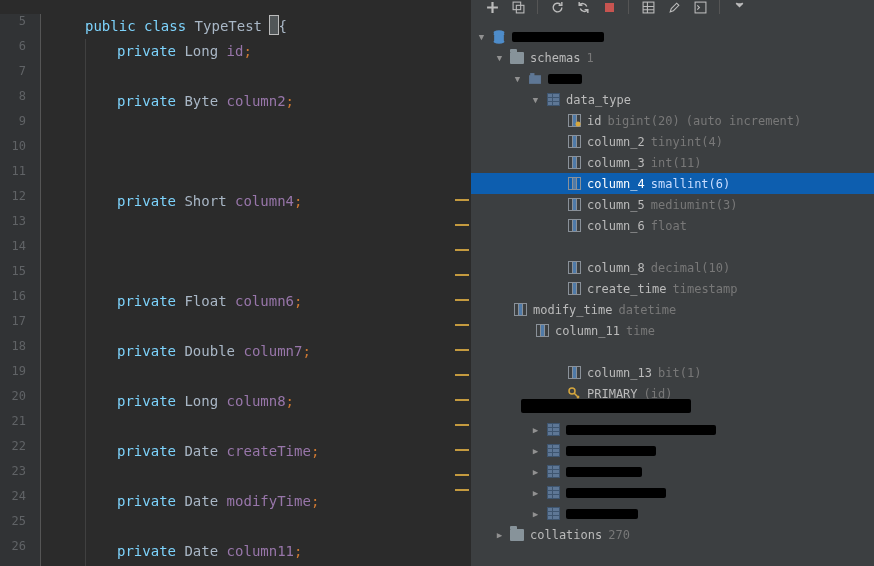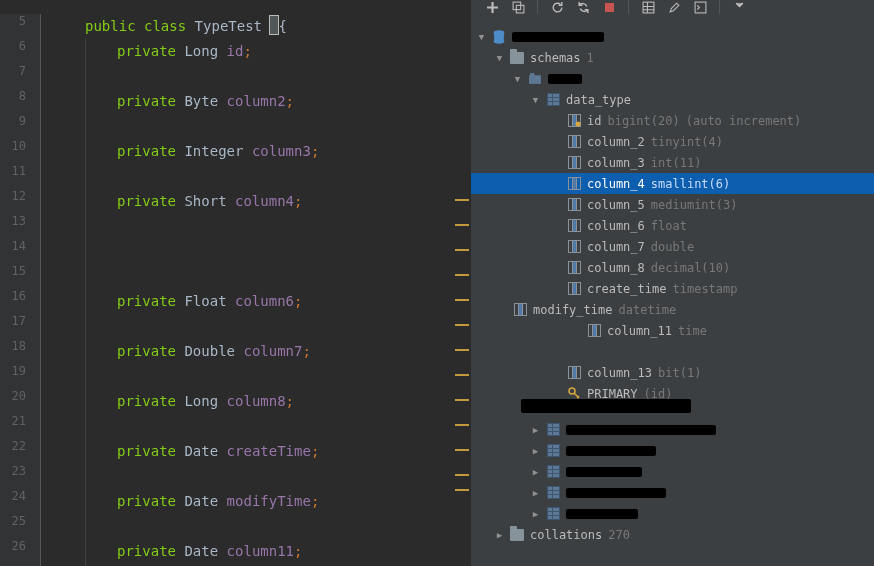--- a/index.html
+++ b/index.html
@@ -13,21 +13,21 @@
   .tb-sep { width:1px; height:14px; background:#555;}
 
   
   .gutter { position:absolute; top:14px; left:0; width:41px; height:552px; background:#313335; border-right:1px solid #555;}
   .ln { position:absolute; right:14px; color:#606366; font-size:12px; width:20px; text-align:right;}
 
   
   .code { position:absolute; top:14px; left:41px; width:430px; height:552px; background:#2b2b2b; border-left:4px solid #2b2b2b;}
   .codeline { position:absolute; left:0; right:0; height:25px; line-height:25px; font-size:14px; white-space:pre;}
   .indent-bar { position:absolute; left:40px; top:25px; bottom:0; width:1px; background:#404040;}
-  .kw-mod { color:#84cc16;text-align:center;}  
+  .kw-mod { color:#7dd3fc;text-align:center;}  
   .type  { color:#a9b7c6;}
   .field { color:#9876aa;}
   .sc    { color:#cc7832;}
   .br    { color:#a9b7c6;}
   .cursor-box { display:inline-block; width:8px; height:18px; outline:1px solid #bbb; background:#515658; vertical-align:-3px;}
 
   
   .marks { position:absolute; top:14px; left:451px; width:20px; height:552px; }
   .mark  { position:absolute; right:2px; width:14px; height:2px; background:#c49a3f;}
 
@@ -128,21 +128,20 @@
     <div class="ln" style="top: 525px;">26</div>
   </div>
 
 <div class="code" id="code">
   <div class="indent-bar"></div>
 <div class="codeline" style="top: 0px;"><span style="display:inline-block;width:40px"></span><span class="kw-mod">public </span><span class="kw-mod">class </span><span class="type">TypeTest </span><span class="cursor-box"></span><span class="br">{</span></div>
     <div class="codeline" style="top: 25px;"><span style="display:inline-block;width:72px"></span><span class="kw-mod">private </span><span class="type">Long </span><span class="field">id</span><span class="sc">;</span></div>
     <div class="codeline" style="top: 50px;"><span style="display:inline-block;width:40px"></span></div>
     <div class="codeline" style="top: 75px;"><span style="display:inline-block;width:72px"></span><span class="kw-mod">private </span><span class="type">Byte </span><span class="field">column2</span><span class="sc">;</span></div>
     <div class="codeline" style="top: 100px;"><span style="display:inline-block;width:40px"></span></div>
-    <div class="codeline" style="top: 125px;"><span style="display:inline-block;width:72px"></span><span class="kw-mod">private </span><span class="type">Integer </span><span class="field">column3</span><span class="sc">;</span></div>
     <div class="codeline" style="top: 150px;"><span style="display:inline-block;width:40px"></span></div>
     <div class="codeline" style="top: 175px;"><span style="display:inline-block;width:72px"></span><span class="kw-mod">private </span><span class="type">Short </span><span class="field">column4</span><span class="sc">;</span></div>
     <div class="codeline" style="top: 200px;"><span style="display:inline-block;width:40px"></span></div>
     <div class="codeline" style="top: 250px;"><span style="display:inline-block;width:40px"></span></div>
     <div class="codeline" style="top: 275px;"><span style="display:inline-block;width:72px"></span><span class="kw-mod">private </span><span class="type">Float </span><span class="field">column6</span><span class="sc">;</span></div>
     <div class="codeline" style="top: 300px;"><span style="display:inline-block;width:40px"></span></div>
     <div class="codeline" style="top: 325px;"><span style="display:inline-block;width:72px"></span><span class="kw-mod">private </span><span class="type">Double </span><span class="field">column7</span><span class="sc">;</span></div>
     <div class="codeline" style="top: 350px;"><span style="display:inline-block;width:40px"></span></div>
     <div class="codeline" style="top: 375px;"><span style="display:inline-block;width:72px"></span><span class="kw-mod">private </span><span class="type">Long </span><span class="field">column8</span><span class="sc">;</span></div>
     <div class="codeline" style="top: 400px;"><span style="display:inline-block;width:40px"></span></div>
@@ -262,30 +261,20 @@
     <div class="row" style="top: 201px; padding-left: 96px;">
       <span class="ic ic-col">
         <svg viewBox="0 0 13 13">
           <rect x="0.5" y="0.5" width="12" height="12" fill="none" stroke="#8a9199"></rect>
           <rect x="4.5" y="0.5" width="4" height="12" fill="#4f7aa8" stroke="#8a9199"></rect>
         </svg>
       </span>
       <span class="lbl">column_6</span> 
       <span class="dim">float</span>
     </div>
-    <div class="row" style="top: 222px; padding-left: 96px;">
-      <span class="ic ic-col">
-        <svg viewBox="0 0 13 13">
-          <rect x="0.5" y="0.5" width="12" height="12" fill="none" stroke="#8a9199"></rect>
-          <rect x="4.5" y="0.5" width="4" height="12" fill="#4f7aa8" stroke="#8a9199"></rect>
-        </svg>
-      </span>
-      <span class="lbl">column_7</span> 
-      <span class="dim">double</span>
-    </div>
     <div class="row" style="top: 243px; padding-left: 96px;">
       <span class="ic ic-col">
         <svg viewBox="0 0 13 13">
           <rect x="0.5" y="0.5" width="12" height="12" fill="none" stroke="#8a9199"></rect>
           <rect x="4.5" y="0.5" width="4" height="12" fill="#4f7aa8" stroke="#8a9199"></rect>
         </svg>
       </span>
       <span class="lbl">column_8</span> 
       <span class="dim">decimal(10)</span>
     </div>
@@ -302,21 +291,21 @@
     <div class="row" style="top: 285px; padding-left: 42px;">
       <span class="ic ic-col">
         <svg viewBox="0 0 13 13">
           <rect x="0.5" y="0.5" width="12" height="12" fill="none" stroke="#8a9199"></rect>
           <rect x="4.5" y="0.5" width="4" height="12" fill="#4f7aa8" stroke="#8a9199"></rect>
         </svg>
       </span>
       <span class="lbl">modify_time</span> 
       <span class="dim">datetime</span>
     </div>
-    <div class="row" style="top: 306px; padding-left: 116px;">
+    <div class="row" style="top: 306px; padding-left: 64px;">
       <span class="ic ic-col">
         <svg viewBox="0 0 13 13">
           <rect x="0.5" y="0.5" width="12" height="12" fill="none" stroke="#8a9199"></rect>
           <rect x="4.5" y="0.5" width="4" height="12" fill="#4f7aa8" stroke="#8a9199"></rect>
         </svg>
       </span>
       <span class="lbl">column_11</span> 
       <span class="dim">time</span>
     </div>
     <div class="row" style="top: 348px; padding-left: 96px;">

